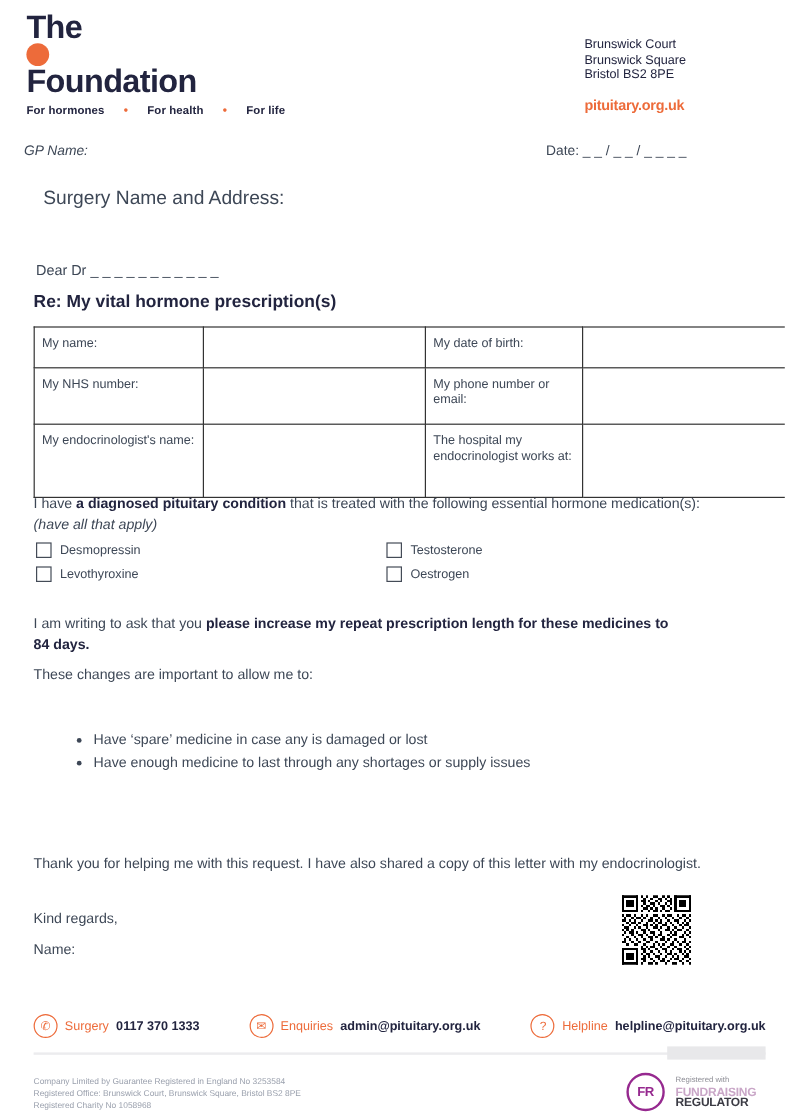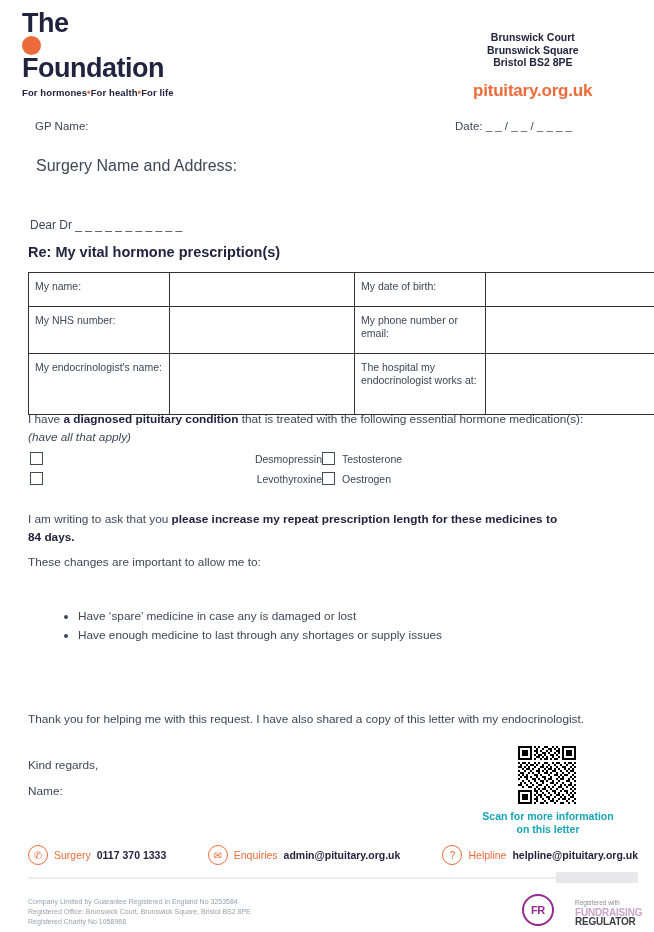--- a/index.html
+++ b/index.html
@@ -55,56 +55,56 @@
     flex: 0 0 auto;
   }
   .logo-tagline {
     margin-top: 6px;
     font-size: 9.5px;
     font-weight: bold;
     color: #22243f;
     letter-spacing: 0.1px;
     display: flex;
     align-items: center;
-    gap: 0;
+    gap: 16px;
     white-space: nowrap;
   }
   .tag-sep {
     color: #ed6b3a;
     font-size: 10px;
     line-height: 1;
   }
 
   .addr {
     position: absolute;
     left: 487px;
     top: 31px;
     font-size: 10.5px;
-    font-weight: bold;
+    font-weight: normal;
     line-height: 12.5px;
     color: #22243f;
-    text-align: center;
   }
   .weburl {
     position: absolute;
-    left: 473px;
+    left: 487px;
     top: 81px;
-    font-size: 17px;
+    font-size: 12px;
     font-weight: bold;
     color: #ed6b3a;
     letter-spacing: -0.2px;
   }
 
   
   .gp-name {
     position: absolute;
-    left: 35px;
+    left: 20px;
     top: 120px;
     font-size: 11.5px;
     color: #3d4756;
+    font-style: italic;
   }
   .date-field {
     position: absolute;
     left: 455px;
     top: 120px;
     font-size: 11.5px;
     color: #3d4756;
     white-space: nowrap;
   }
   .surgery {
@@ -185,21 +185,21 @@
     display: flex;
     margin-bottom: 7px;
   }
   .cb-item {
     display: flex;
     align-items: center;
     gap: 7px;
     font-size: 10.5px;
     color: #3d4756;
   }
-  .cb-item.left  { width: 292px; justify-content: space-between; }
+  .cb-item.left  { width: 292px; }
   .cb-box {
     width: 11px;
     height: 11px;
     border: 1.3px solid #444b57;
     background: #fff;
     flex: 0 0 auto;
   }
 
   .bullets {
     position: absolute;
@@ -295,22 +295,22 @@
     font-size: 7px;
     line-height: 10px;
     color: #9aa0ad;
   }
 
   .fr-badge {
     position: absolute;
     left: 522px;
     top: 894px;
     display: flex;
-    align-items: flex-end;
-    gap: 21px;
+    align-items: center;
+    gap: 9px;
   }
   .fr-circle {
     width: 28px;
     height: 28px;
     border-radius: 50%;
     border: 2.2px solid #96298f;
     color: #96298f;
     display: flex;
     align-items: center;
     justify-content: center;
@@ -682,24 +682,20 @@
           <rect x="11" y="28" width="2" height="1"></rect>
         <rect x="14" y="28" width="1" height="1"></rect>
           <rect x="18" y="28" width="1" height="1"></rect>
         <rect x="21" y="28" width="2" height="1"></rect>
           <rect x="25" y="28" width="1" height="1"></rect>
         <rect x="28" y="28" width="1" height="1"></rect>
       </g>
     </svg>
   </div>
 
-  <div class="qr-caption">
-    <span>Scan for more information</span><br>
-    <span>on this letter</span>
-  </div>
 
   <div class="contacts">
     <div class="contact c-office">
       <span class="c-icon">✆</span>
       <span class="c-label">Surgery</span>
       <span class="c-value">0117 370 1333</span>
     </div>
     <div class="contact c-enquiry">
       <span class="c-icon">✉</span>
       <span class="c-label">Enquiries</span>

